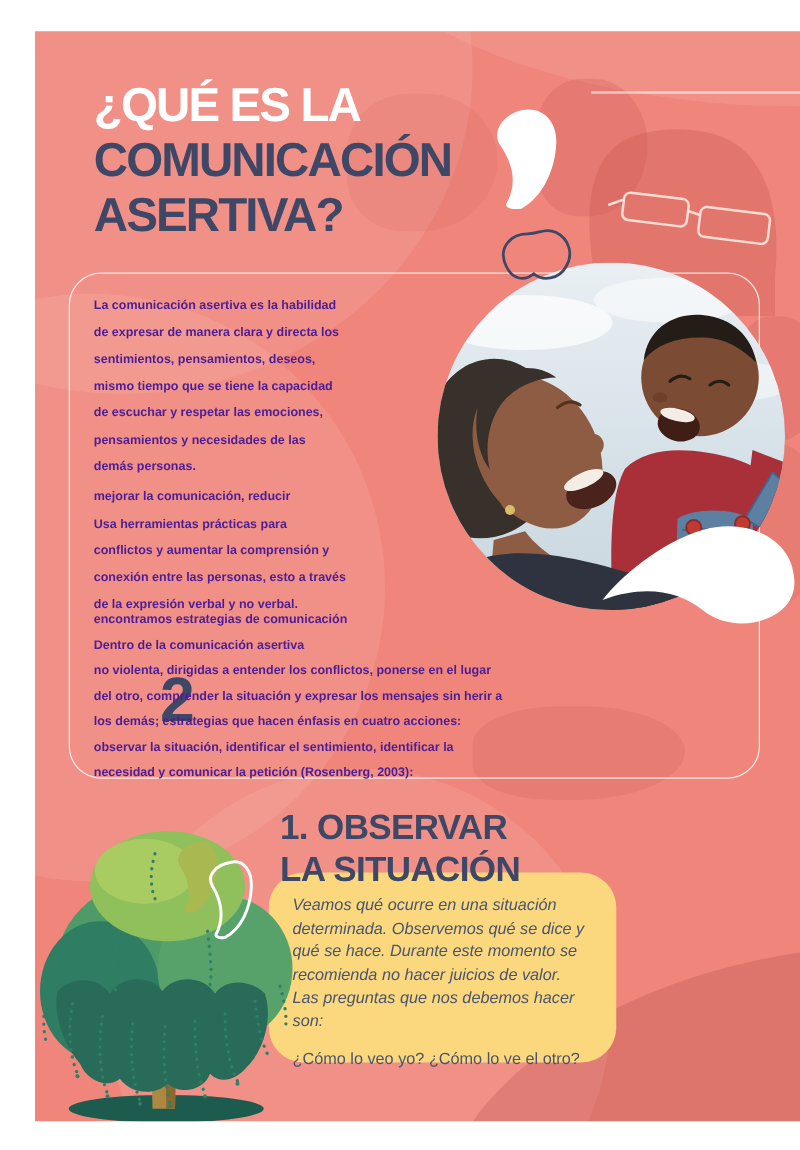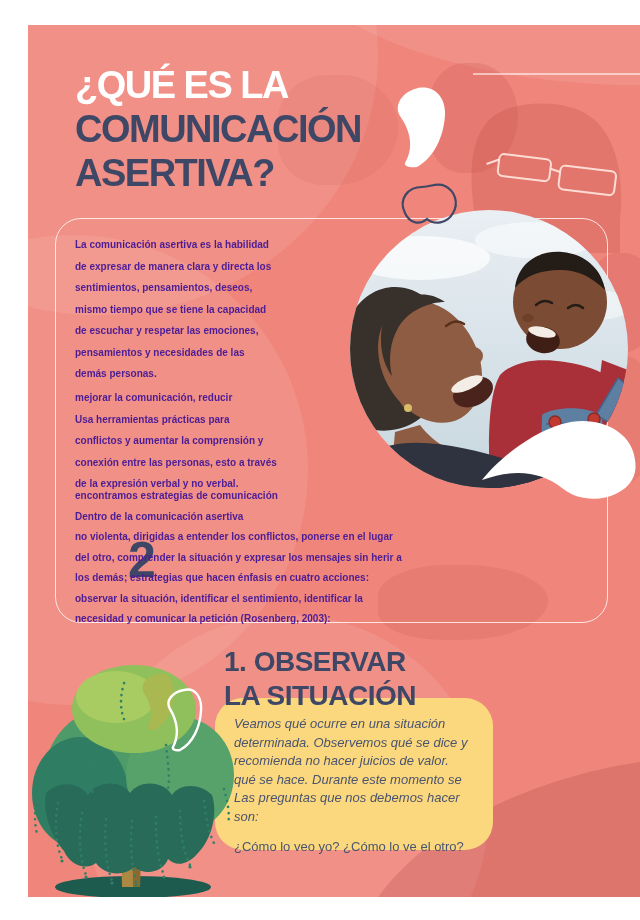--- a/index.html
+++ b/index.html
@@ -200,22 +200,22 @@
 
     <h2 class="sec-heading">
       <span>1. OBSERVAR</span>
       <span>LA SITUACIÓN</span>
     </h2>
 
     <div class="yellow-box">
       <div class="yb-lines">
           <div>Veamos qué ocurre en una situación</div>
           <div>determinada. Observemos qué se dice y</div>
+          <div>qué se hace. Durante este momento se</div>
           <div>recomienda no hacer juicios de valor.</div>
-          <div>qué se hace. Durante este momento se</div>
           <div>Las preguntas que nos debemos hacer</div>
           <div>son:</div>
         </div>
       <div class="yb-question">¿Cómo lo veo yo? ¿Cómo lo ve el otro?</div>
     </div>
 
     <svg class="deco drop-olive" width="34" height="58" viewBox="0 0 34 58">
       <path d="M16,1 C27,-2 34,8 33,22 C32,36 26,50 14,57 C9,58 6,56 7,54 C12,44 11,32 3,20 C-2,12 6,3 16,1 Z" fill="#A9B851"></path>
     </svg>
     <svg class="deco drop-outline" width="38" height="66" viewBox="0 0 38 66">

